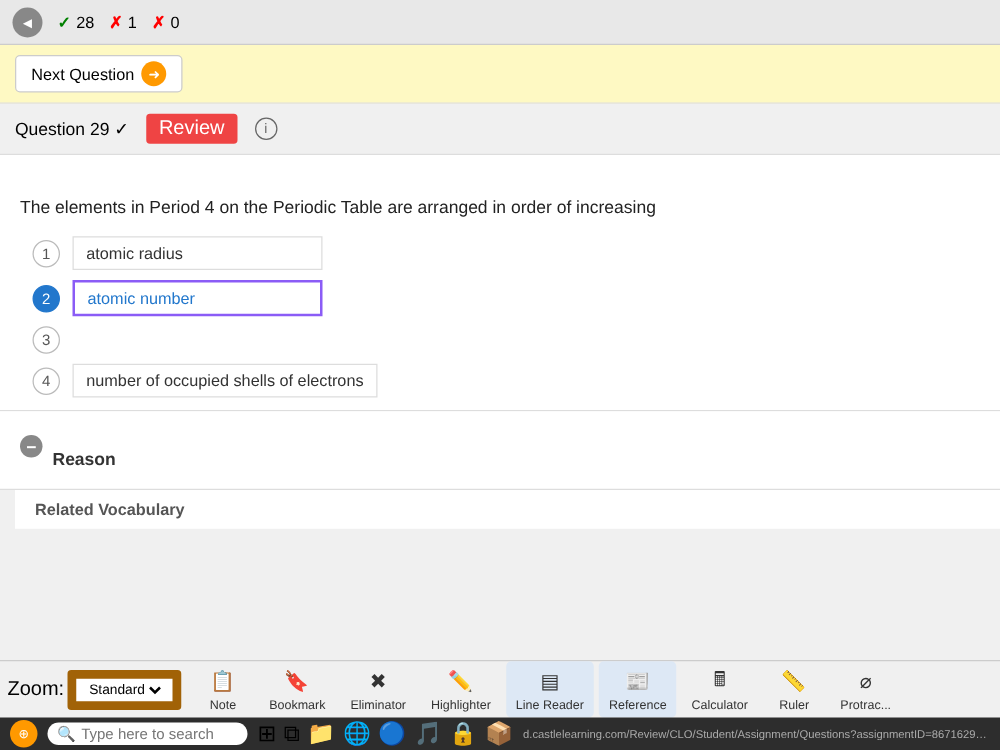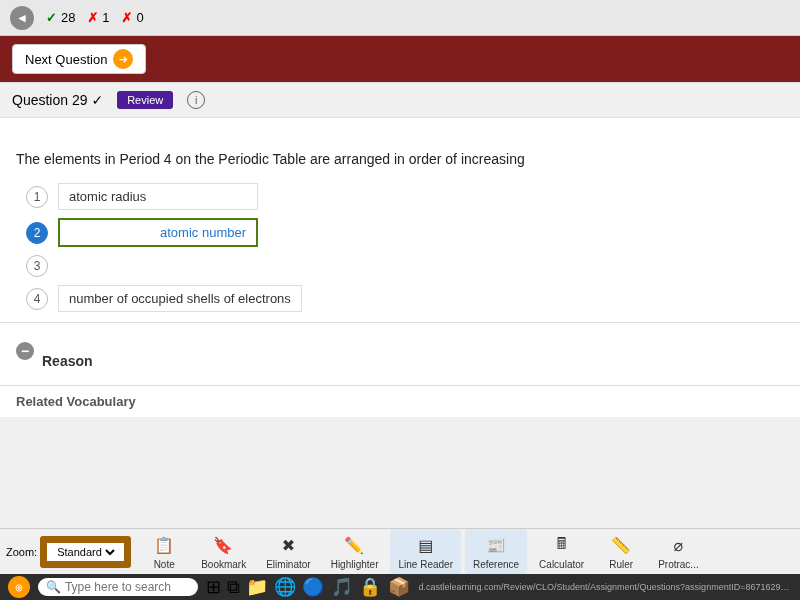--- a/index.html
+++ b/index.html
@@ -23,21 +23,21 @@
       color: white; font-size: 12px; cursor: pointer;
     }
     .score-item {
       display: flex; align-items: center; gap: 4px; font-size: 13px;
     }
     .check-icon { color: green; font-weight: bold; }
     .x-icon { color: red; font-weight: bold; }
 
     
     .next-question-bar {
-      background: #7f1d1d;
+      background: #fef9c3;
       padding: 8px 12px;
       border-bottom: 1px solid #ddd;
     }
     .next-question-btn {
       display: inline-flex; align-items: center; gap: 6px;
       border: 1px solid #ccc; background: white;
       padding: 4px 12px; border-radius: 4px; cursor: pointer;
       font-size: 13px;
     }
     .next-arrow {
@@ -50,22 +50,22 @@
     .question-header {
       background: #f0f0f0;
       padding: 8px 12px;
       display: flex;
       align-items: center;
       gap: 14px;
       border-bottom: 1px solid #ddd;
     }
     .question-label { font-size: 14px; font-weight: 500; }
     .review-btn {
-      background: #4c1d95; color: white; border: none;
-      padding: 3px 10px; border-radius: 3px; font-size: 11px; cursor: pointer;
+      background: #ef4444; color: white; border: none;
+      padding: 3px 10px; border-radius: 3px; font-size: 16px; cursor: pointer;
     }
     .info-icon {
       width: 18px; height: 18px; border-radius: 50%; border: 1px solid #666;
       display: flex; align-items: center; justify-content: center;
       font-size: 11px; color: #666; cursor: pointer;
     }
 
     
     .main-content {
       background: white;
@@ -94,23 +94,22 @@
       background: #2277cc; color: white; border-color: #2277cc;
     }
     .answer-box {
       border: 1px solid #ddd;
       padding: 5px 10px;
       font-size: 13px;
       min-width: 200px;
       color: #333;
     }
     .answer-box.selected {
-      border: 2px solid #4d7c0f;
+      border: 2px solid #8b5cf6;
       color: #2277cc;
-      text-align: right;
     }
 
     
     .reason-section {
       background: white;
       padding: 10px 16px;
       border-bottom: 1px solid #ddd;
     }
     .reason-header {
       display: flex; align-items: center; gap: 8px;
@@ -121,21 +120,21 @@
       background: #888; display: flex; align-items: center; justify-content: center;
       color: white; font-size: 14px; font-weight: bold; line-height: 1;
     }
     .reason-title { font-size: 14px; font-weight: bold; color: #333; margin-top: 20px; }
     .reason-text { font-size: 13px; color: #333; line-height: 1.5; }
 
     
     .vocab-section {
       background: white;
       padding: 8px 16px;
-      display: flex; align-items: center; gap: 8px;
+      display: flex; align-items: center; gap: 8px; margin-left: 12px;
     }
     .vocab-header { font-size: 13px; font-weight: bold; color: #555; }
 
     
     .taskbar {
       position: absolute;
       bottom: 0; left: 0; right: 0;
       height: 72px;
       background: #f0f0f0;
       border-top: 1px solid #ccc;
@@ -262,21 +261,21 @@
 </div>
 
 <div class="vocab-section">
   <span class="vocab-header">Related Vocabulary</span>
 </div>
 
 <div class="taskbar">
   <div class="taskbar-top">
 
     <div style="display:flex;align-items:center;gap:3px;margin-right:4px;">
-      <span style="font-size:11px;">Zoom:</span>
+      <span style="font-size:16px;">Zoom:</span>
       <div class="zoom-area">
         <select class="zoom-select">
           <option>Standard</option>
         </select>
       </div>
     </div>
 
     <div class="taskbar-item">
       <div class="icon-box">📋</div>
       <span>Note</span>

